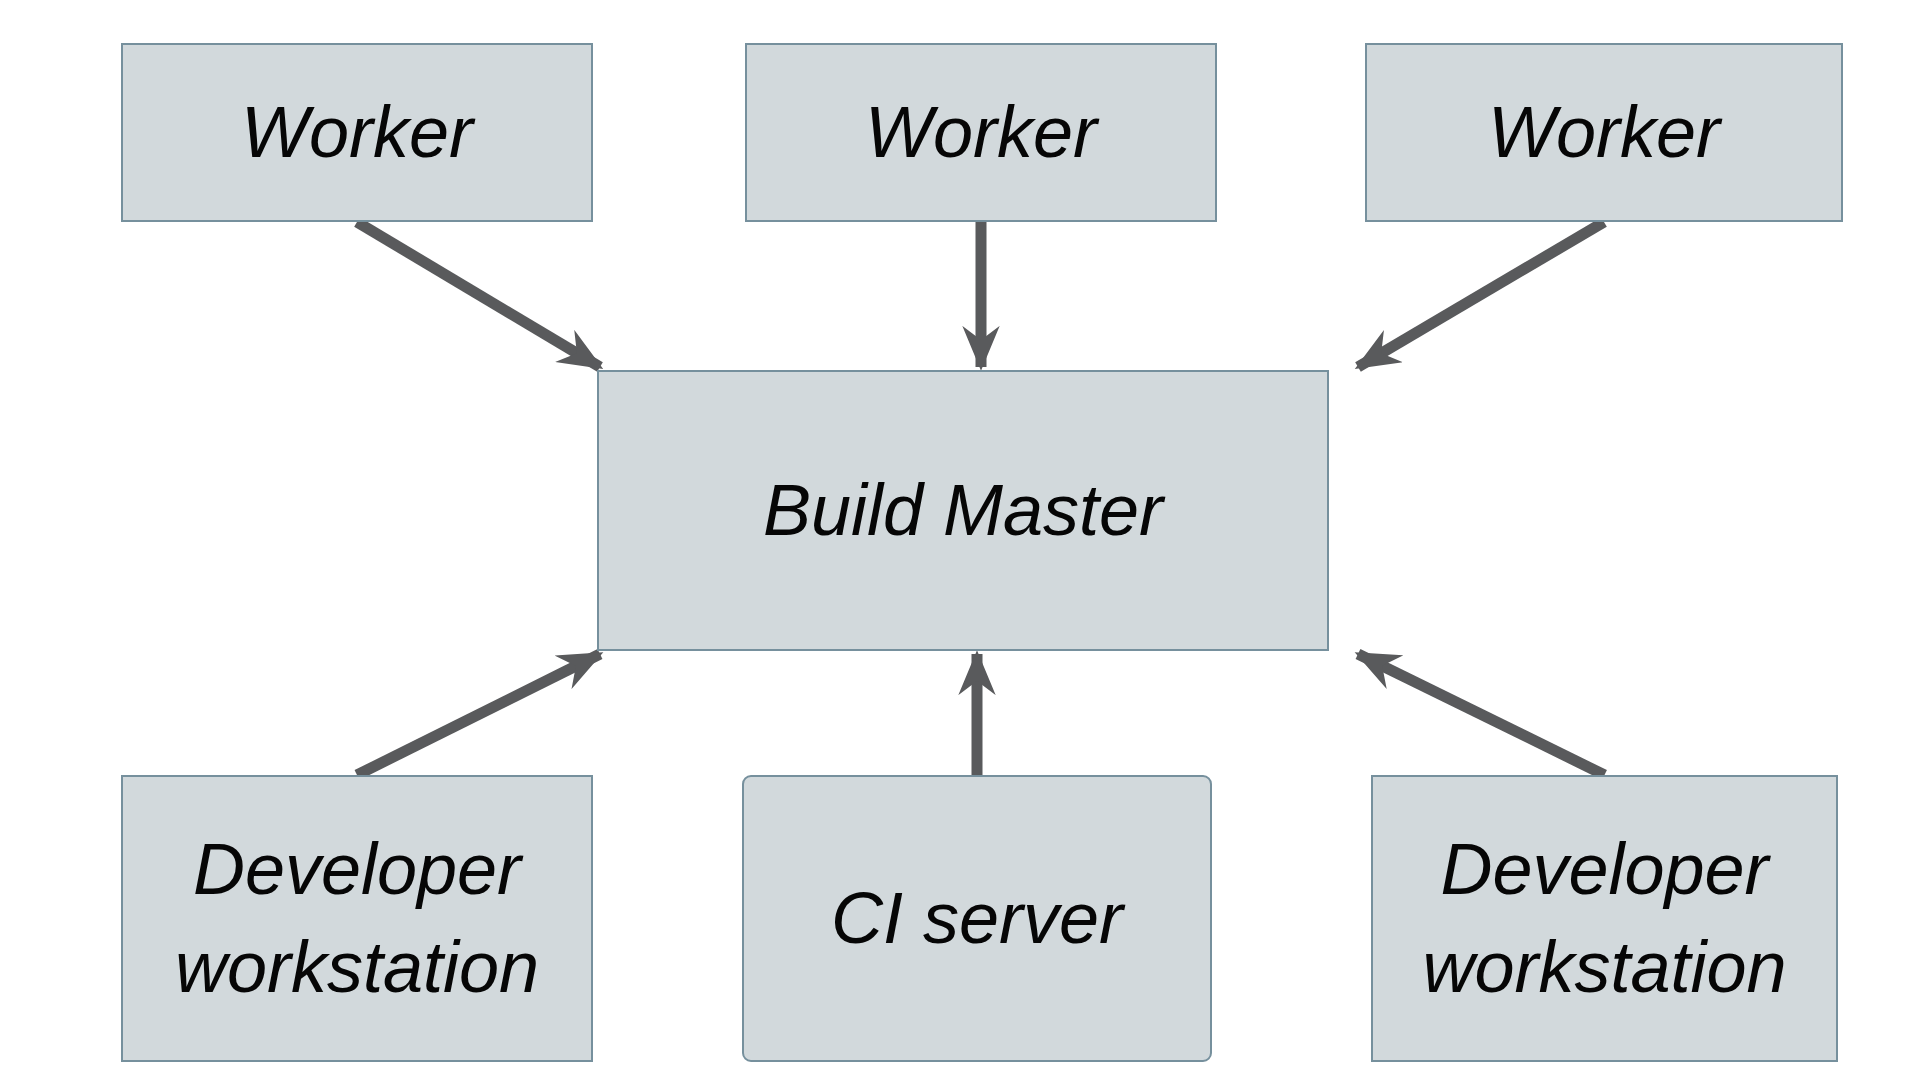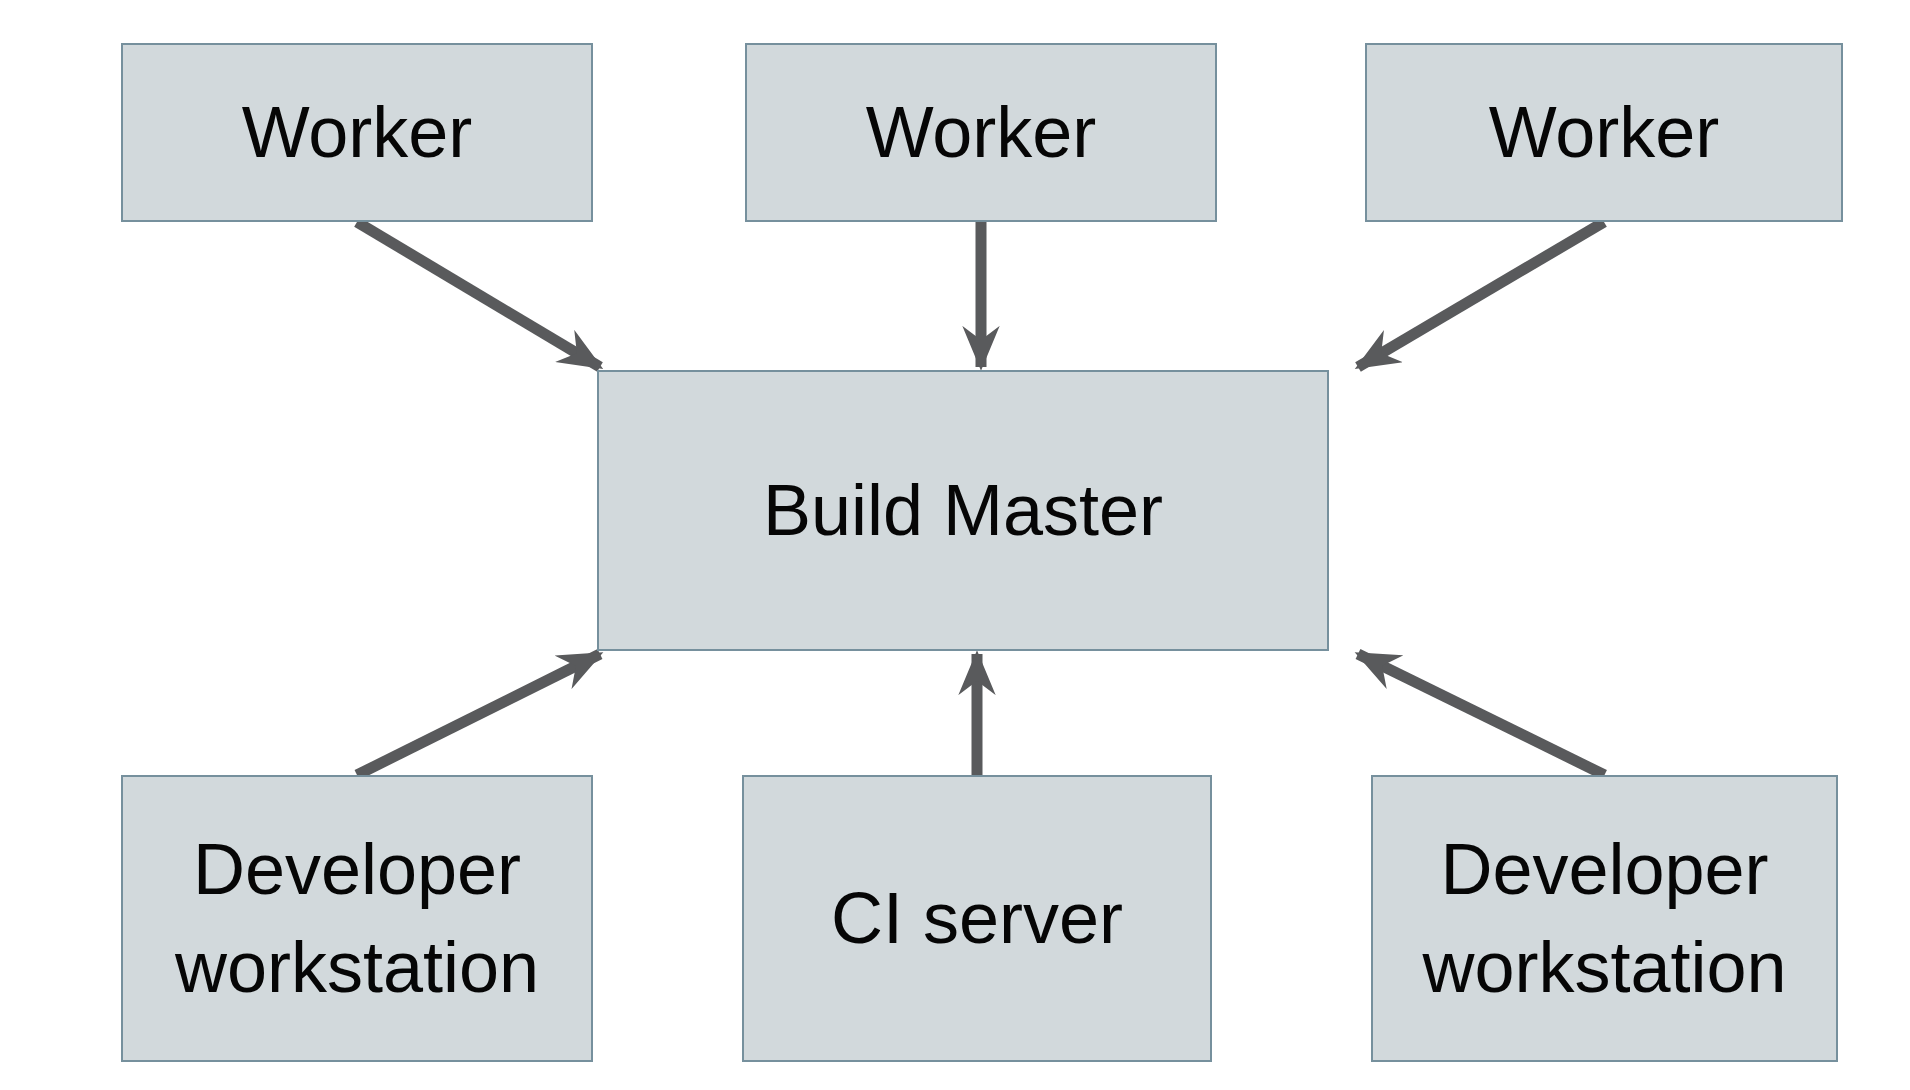--- a/index.html
+++ b/index.html
@@ -40,21 +40,21 @@
     position: absolute;
     left: 0; top: 0;
     width: 1910px;
     height: 1090px;
     pointer-events: none;
   }
 </style>
 </head>
 <body>
 
-<div id="canvas" style="background: rgb(255, 255, 255);">
+<div id="canvas" style="background: rgb(255, 255, 255); font-style: italic;">
 
   <svg id="edges-layer" viewBox="0 0 1910 1090" xmlns="http://www.w3.org/2000/svg">
     <defs>
       <marker id="arrowhead" viewBox="0 0 12 10" refX="11" refY="5" markerWidth="4.1" markerHeight="3.4" orient="auto" markerUnits="strokeWidth">
         <path d="M0 0 L12 5 L0 10 L3.8 5 Z" fill="#595a5c"></path>
       </marker>
     </defs>
     <g id="edge-lines">
         <line x1="357" y1="222" x2="600" y2="367" stroke="#595a5c" stroke-width="11" marker-end="url(#arrowhead)"></line>
         <line x1="981" y1="222" x2="981" y2="367" stroke="#595a5c" stroke-width="11" marker-end="url(#arrowhead)"></line>
@@ -78,21 +78,21 @@
   </div>
 
   <div class="node" id="build-master" style="background: rgb(210, 217, 220); border-color: rgb(118, 144, 157); color: rgb(6, 6, 6);">
     <span>Build Master</span>
   </div>
 
   <div class="node" id="dev-workstation-left" style="background: rgb(210, 217, 220); border-color: rgb(118, 144, 157); color: rgb(6, 6, 6);">
     <span>Developer workstation</span>
   </div>
 
-  <div class="node" id="ci-server" style="background: rgb(210, 217, 220); border-color: rgb(118, 144, 157); color: rgb(6, 6, 6);">
+  <div class="node" id="ci-server" style="background: rgb(210, 217, 220); border-color: rgb(118, 144, 157); color: rgb(6, 6, 6); border-radius: 9px;">
     <span>CI server</span>
   </div>
 
   <div class="node" id="dev-workstation-right" style="background: rgb(210, 217, 220); border-color: rgb(118, 144, 157); color: rgb(6, 6, 6);">
     <span>Developer workstation</span>
   </div>
 
 </div>
 
 </body></html>

